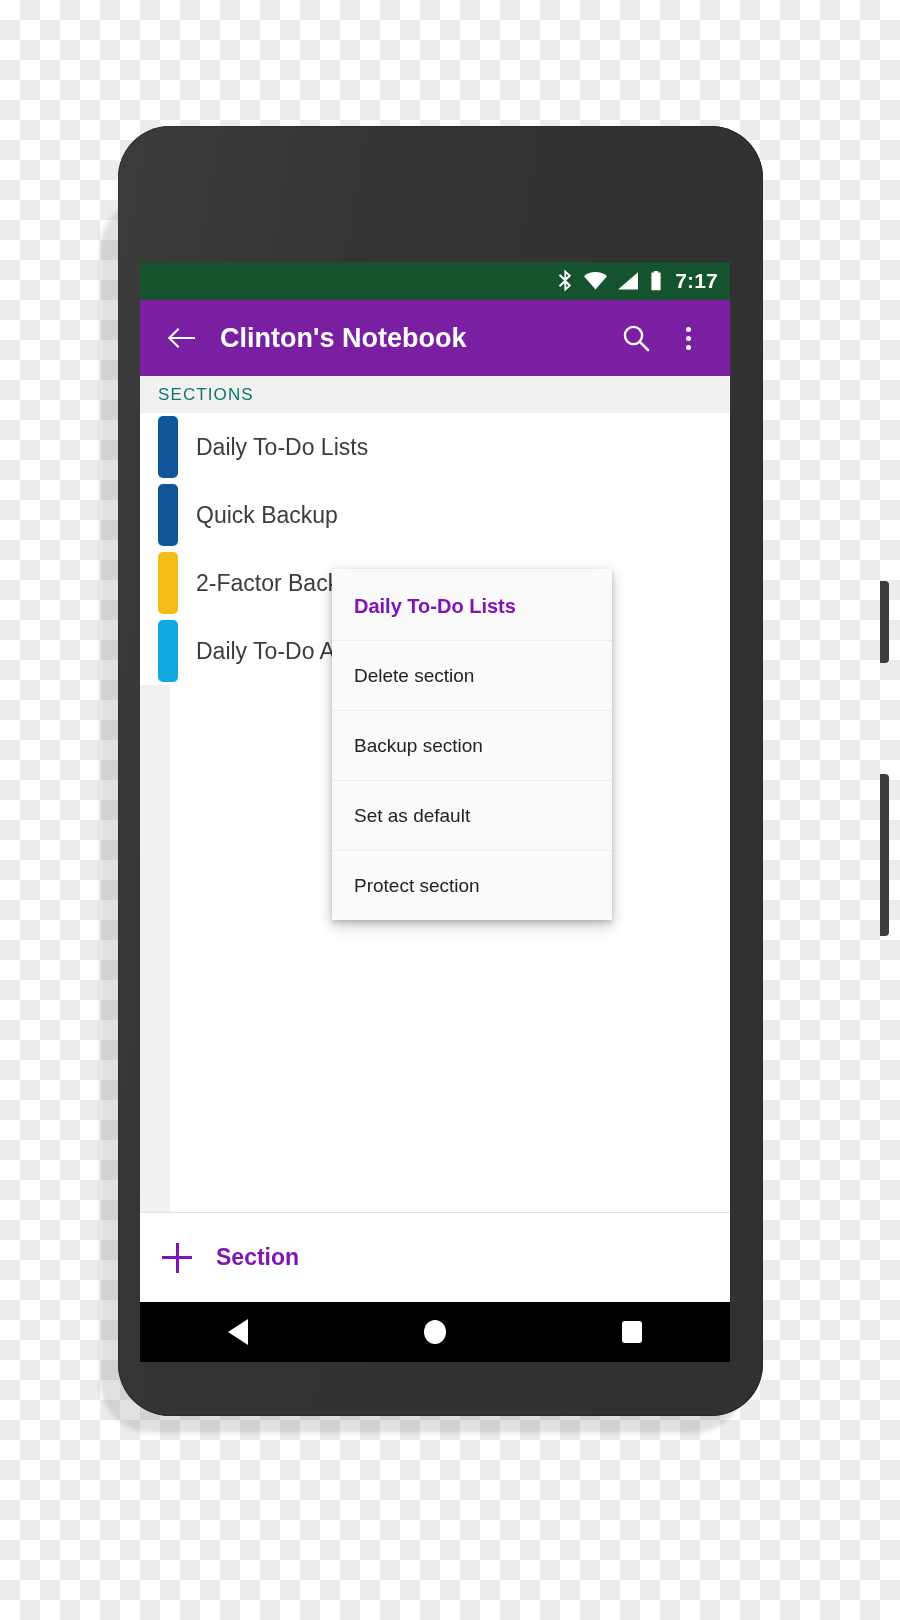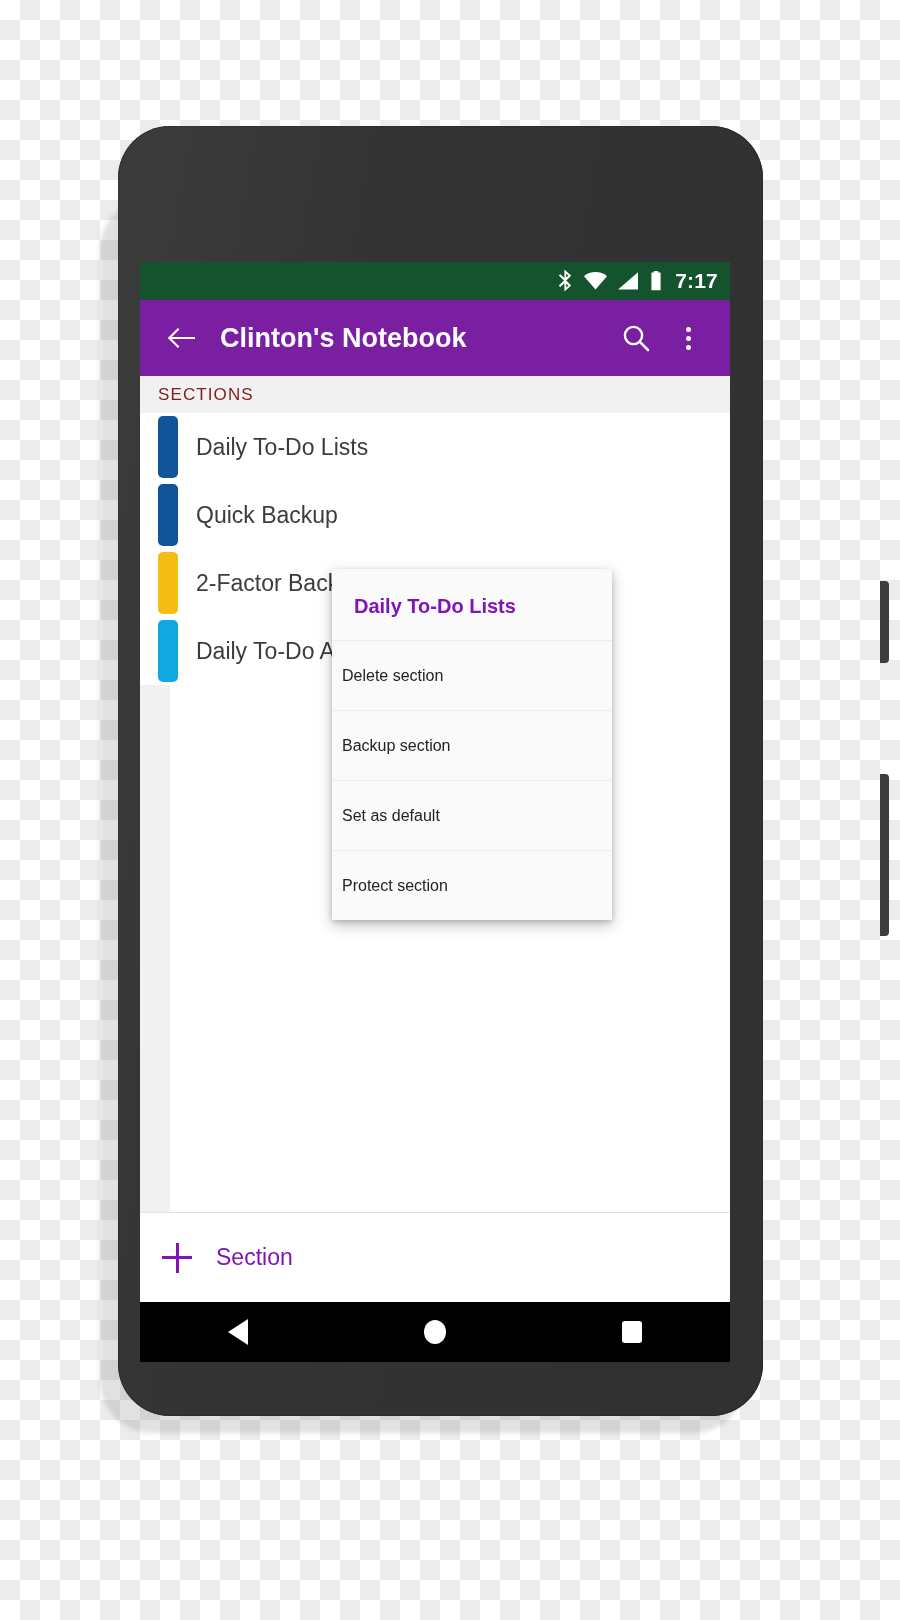--- a/index.html
+++ b/index.html
@@ -164,21 +164,21 @@
     height: 926px;
     background: #ffffff;
   }
   .sections-header {
     height: 37px;
     background: #f1f1f1;
     display: flex;
     align-items: center;
     padding-left: 18px;
     box-sizing: border-box;
-    color: #7f1d1d;
+    color: #0f766e;
     font-size: 17px;
     letter-spacing: 1.1px;
   }
   .list-rail {
     position: absolute;
     left: 0; top: 37px;
     width: 30px;
     bottom: 90px;
     background: #f1f1f1;
   }
@@ -215,20 +215,21 @@
     position: absolute;
     left: 0; right: 0; bottom: 0;
     height: 90px;
     background: #ffffff;
     border-top: 1px solid #e2e2e2;
     display: flex;
     align-items: center;
     padding-left: 22px;
     box-sizing: border-box;
     cursor: pointer;
+    font-weight: bold;
   }
   .plus-icon {
     position: relative;
     width: 30px; height: 30px;
     margin-right: 24px;
     flex: none;
   }
   .plus-icon::before, .plus-icon::after {
     content: "";
     position: absolute;
@@ -251,25 +252,25 @@
     box-shadow: 0 5px 14px rgba(0,0,0,0.24), 0 2px 5px rgba(0,0,0,0.16);
     z-index: 20;
   }
   .ctx-head {
     padding: 26px 22px 22px 22px;
     color: #8114b7;
     font-size: 20px;
     font-weight: bold;
   }
   .ctx-item {
-    padding: 0 10px;
+    padding: 0 22px;
     height: 69px;
     display: flex;
     align-items: center;
-    font-size: 16px;
+    font-size: 19px;
     color: #232323;
     border-top: 1px solid #ededed;
     cursor: pointer;
     white-space: nowrap;
   }
   .ctx-item:first-of-type { border-top: none; }
   .navbar {
     position: absolute;
     left: 140px;
     top: 1302px;

